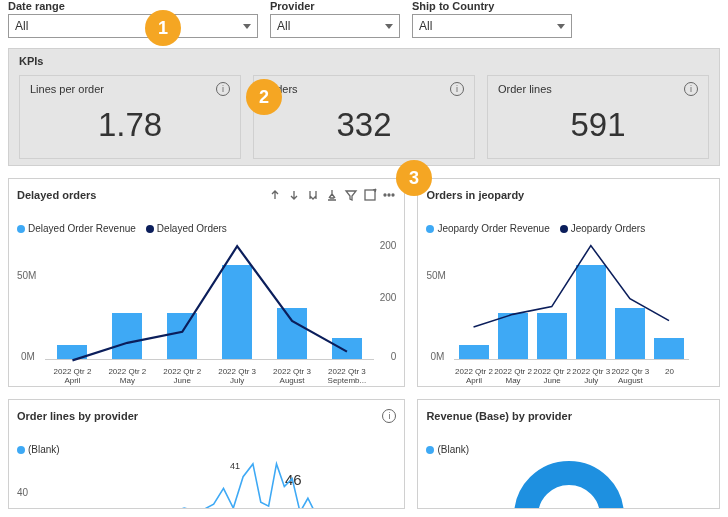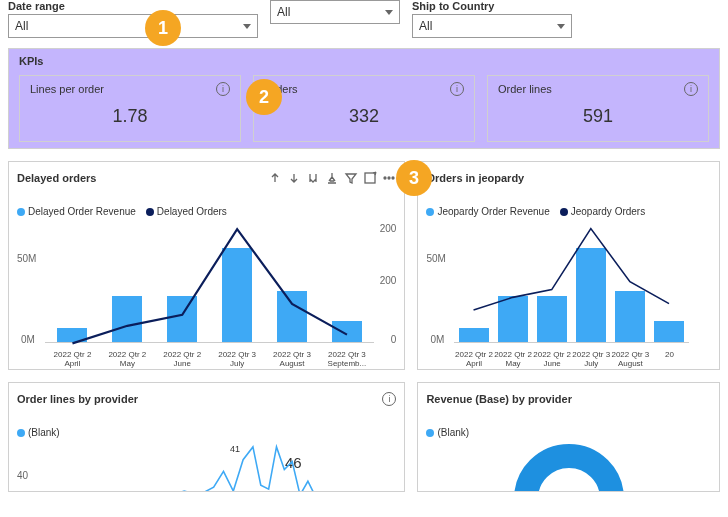--- a/index.html
+++ b/index.html
@@ -5,28 +5,28 @@
 *{box-sizing:border-box;margin:0;padding:0;font-family:"Segoe UI",Arial,sans-serif}
 body{background:#fff;color:#333;width:728px;height:517px;overflow:hidden;position:relative}
 .filters{display:flex;gap:12px;padding:0 8px 4px}
 .filter{display:flex;flex-direction:column}
 .filter-label{font-size:11px;font-weight:600;margin-bottom:2px}
 .filter-select{border:1px solid #999;background:#fff;height:24px;padding:0 6px;display:flex;align-items:center;justify-content:space-between;font-size:12px;color:#333}
 .filter-wide{width:250px}
 .filter-mid{width:130px}
 .filter-ship{width:160px}
 .chev{width:0;height:0;border-left:4px solid transparent;border-right:4px solid transparent;border-top:5px solid #666}
-.card{border:1px solid #d0d0d0;background:#c4b5fd;padding:6px 10px}
+.card{border:1px solid #d0d0d0;background:#e5e5e5;padding:6px 10px}
 .kpis-wrap{margin:6px 8px}
 .kpis-title{font-size:11px;font-weight:600;padding-bottom:4px}
 .kpis-row{display:flex;gap:12px;margin-top:4px}
 .kpi{flex:1;border:1px solid #d0d0d0;padding:6px 10px 14px}
 .kpi-head{display:flex;justify-content:space-between;align-items:center}
 .kpi-label{font-size:11px;font-weight:400}
-.kpi-value{font-size:18px;font-weight:400;text-align:center;margin-top:10px}
+.kpi-value{font-size:33px;font-weight:400;text-align:center;margin-top:10px}
 .info{width:14px;height:14px;border:1px solid #666;border-radius:50%;display:flex;align-items:center;justify-content:center;font-size:9px;color:#666}
 .charts-row{display:flex;gap:12px;margin:12px 8px 0}
 .chart-card{flex:1;border:1px solid #d0d0d0;padding:6px 8px;background:#fff;position:relative}
 .chart-head{display:flex;justify-content:space-between;align-items:center;height:20px}
 .chart-title{font-size:11px;font-weight:600}
 .chart-tools{display:flex;gap:5px;align-items:center}
 .tool{width:14px;height:14px;color:#666;display:flex;align-items:center;justify-content:center}
 .tool svg{width:14px;height:14px;stroke:#666;fill:none;stroke-width:1.3}
 .legend{display:flex;gap:10px;font-size:10px;color:#333;margin-top:18px}
 .legend-item{display:flex;align-items:center;gap:3px}
@@ -52,20 +52,21 @@
 
 <div class="filters">
   <div class="filter">
     <span class="filter-label">Date range</span>
     <div class="filter-select filter-wide">
       <span>All</span>
       <span class="chev"></span>
     </div>
   </div>
   <div class="filter">
+    <span class="filter-label">Provider</span>
     <div class="filter-select filter-mid">
       <span>All</span>
       <span class="chev"></span>
     </div>
   </div>
   <div class="filter">
     <span class="filter-label">Ship to Country</span>
     <div class="filter-select filter-ship">
       <span>All</span>
       <span class="chev"></span>

